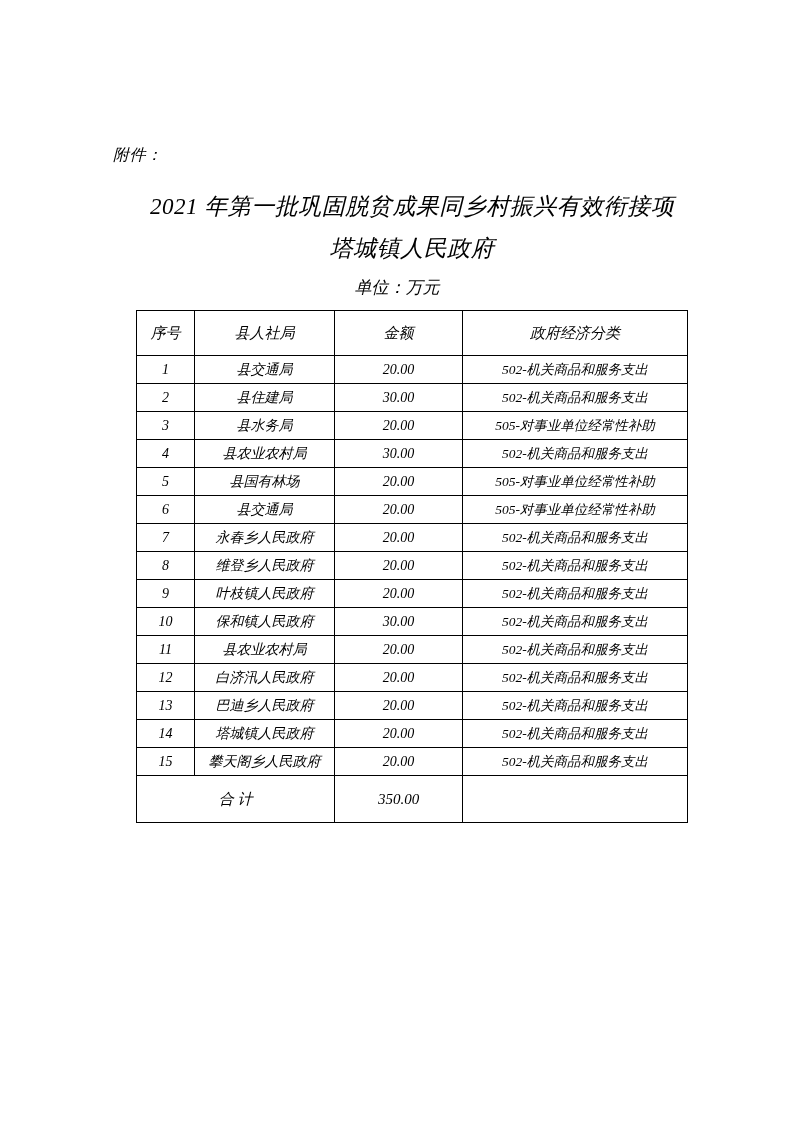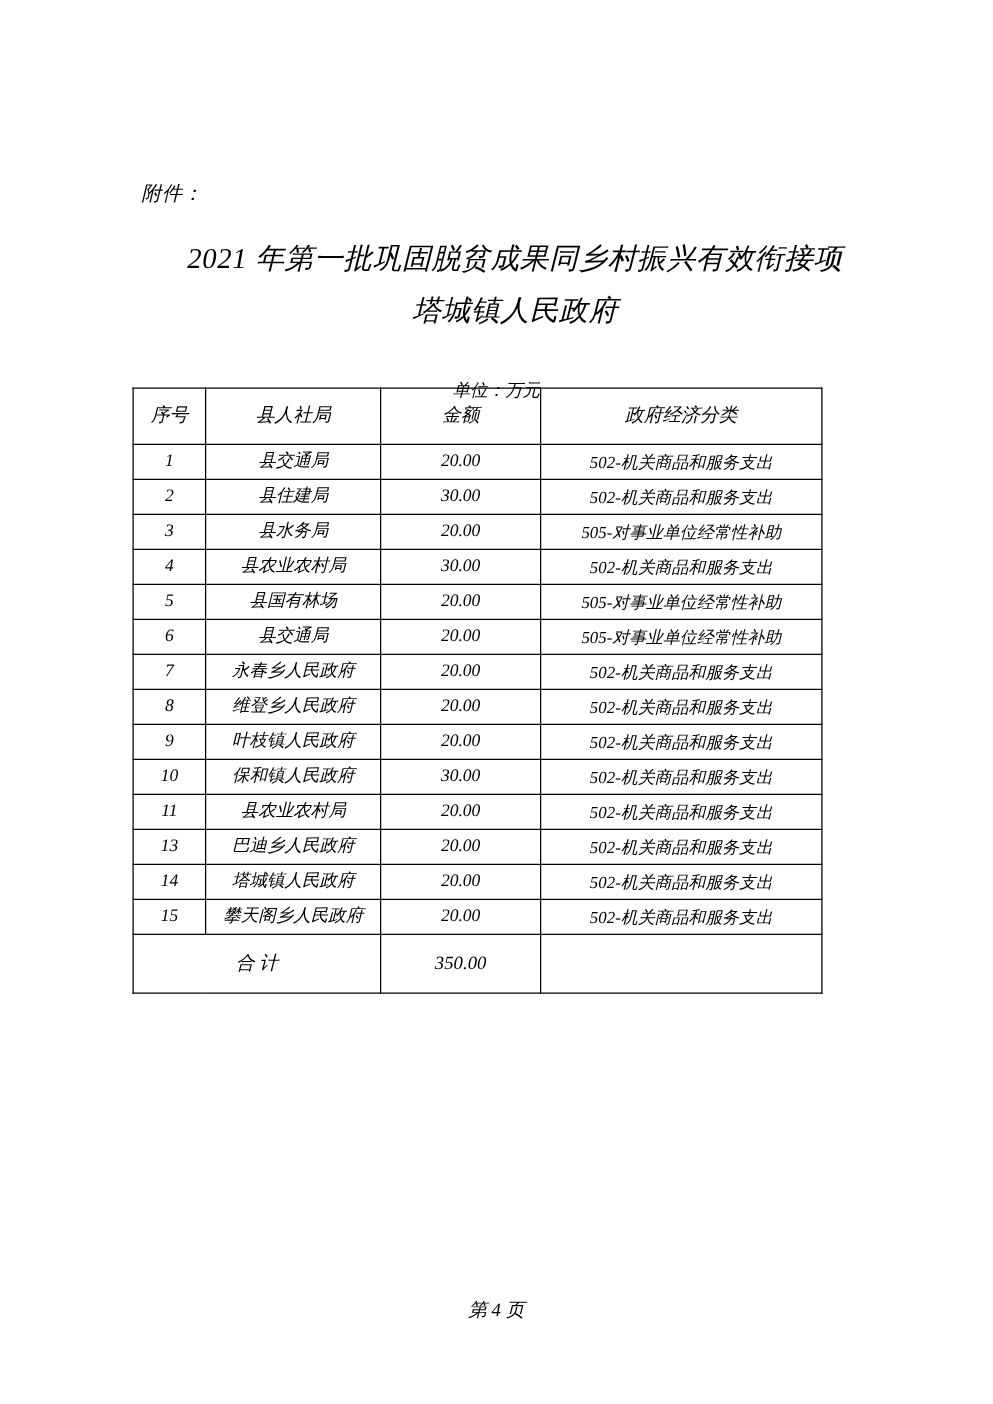--- a/index.html
+++ b/index.html
@@ -40,26 +40,25 @@
     font-size: 23px;
     line-height: 42px;
     letter-spacing: 0.5px;
   }
   .unit-note {
     position: absolute;
     left: 113px;
     top: 276px;
     width: 568px;
     text-align: center;
-    font-size: 14px;
-    margin-top: 28px;
+    font-size: 17px;
   }
   table.alloc {
     position: absolute;
-    left: 106px;
+    left: 136px;
     top: 310px;
     width: 551px;
     border-collapse: collapse;
     table-layout: fixed;
   }
   table.alloc td, table.alloc th {
     border: 1px solid #000000;
     text-align: center;
     font-weight: normal;
     font-size: 14px;
@@ -189,20 +188,26 @@
         <td class="amount">30.00</td>
         <td class="cls">502-机关商品和服务支出</td>
       </tr>
       <tr>
         <td class="num">11</td>
         <td>县农业农村局</td>
         <td class="amount">20.00</td>
         <td class="cls">502-机关商品和服务支出</td>
       </tr>
       <tr>
+        <td class="num">12</td>
+        <td>白济汛人民政府</td>
+        <td class="amount">20.00</td>
+        <td class="cls">502-机关商品和服务支出</td>
+      </tr>
+      <tr>
         <td class="num">13</td>
         <td>巴迪乡人民政府</td>
         <td class="amount">20.00</td>
         <td class="cls">502-机关商品和服务支出</td>
       </tr>
       <tr>
         <td class="num">14</td>
         <td>塔城镇人民政府</td>
         <td class="amount">20.00</td>
         <td class="cls">502-机关商品和服务支出</td>
@@ -216,15 +221,14 @@
     </tbody>
     <tfoot>
       <tr>
         <td colspan="2">合 计</td>
         <td>350.00</td>
         <td></td>
       </tr>
     </tfoot>
   </table>
 
-  <div class="page-number">第 4 页</div>
 
 </div>
 
 </body></html>

